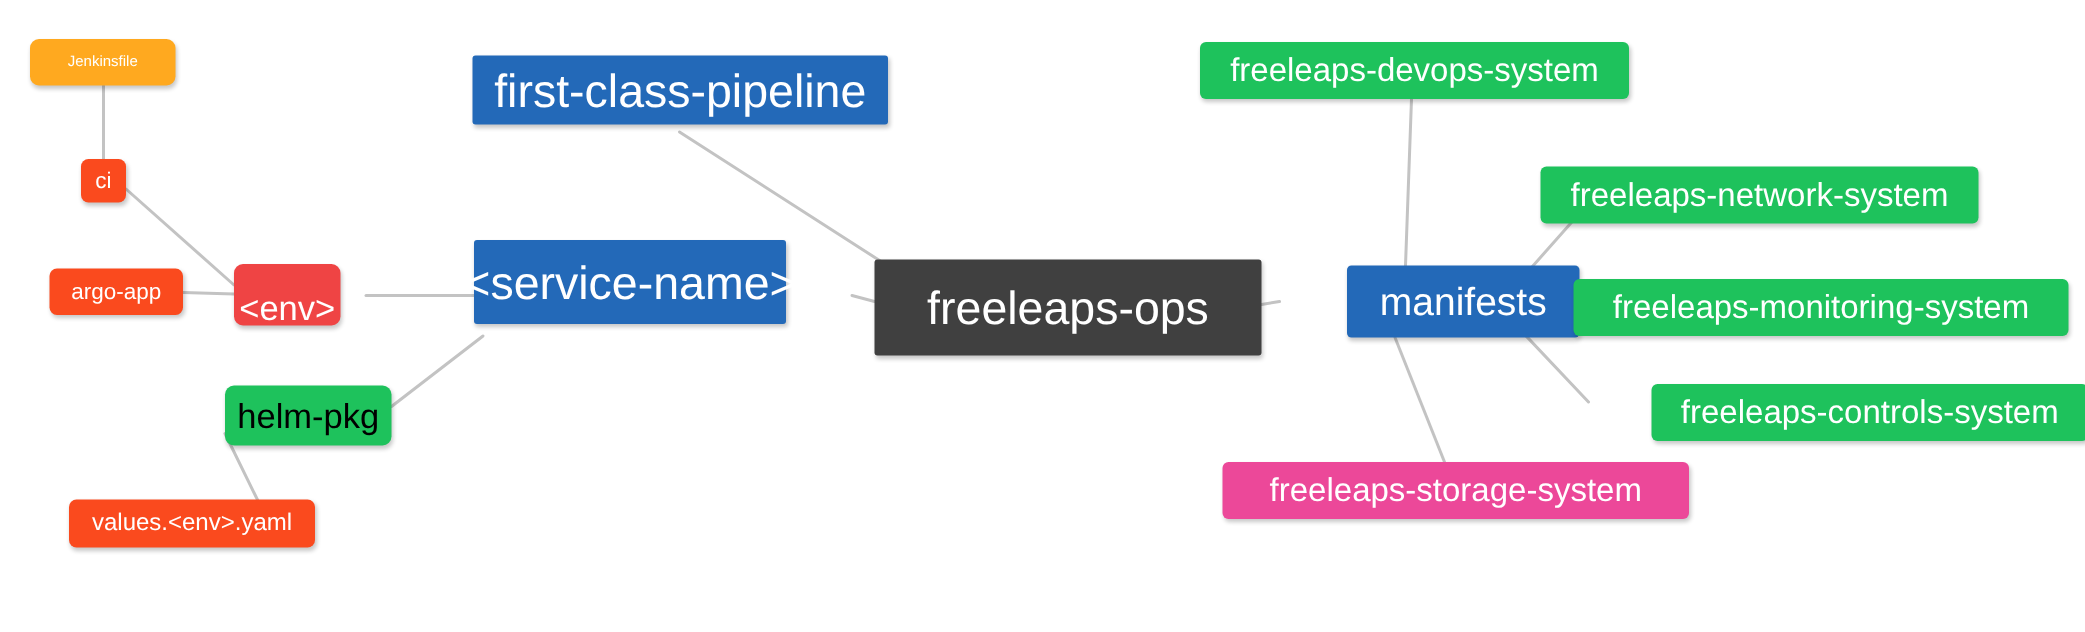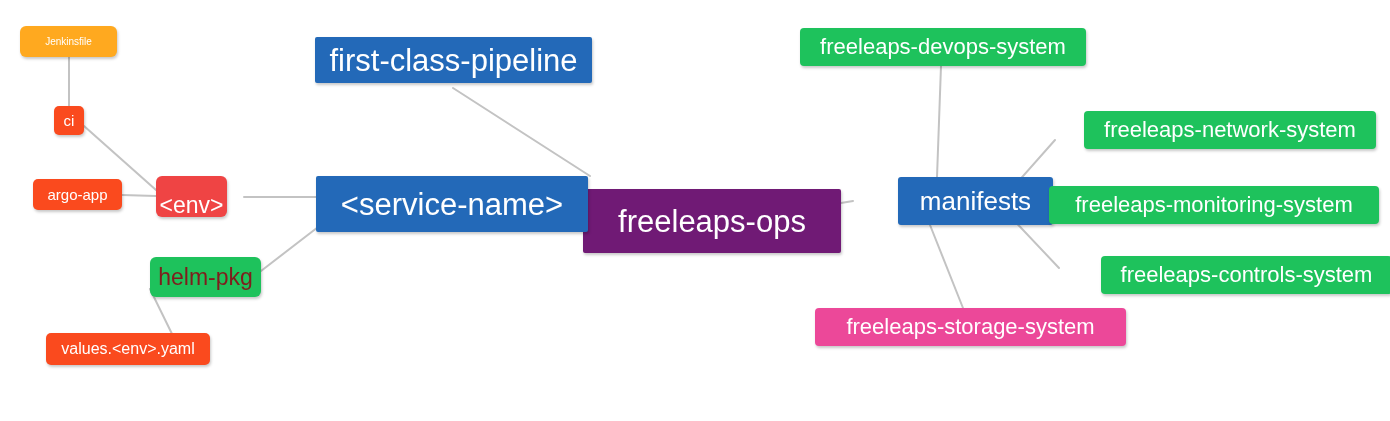--- a/index.html
+++ b/index.html
@@ -107,54 +107,54 @@
       <path class="edge" d="M 69 106 L 69 57" stroke="#c3c3c3"></path>
       <path class="edge" d="M 150 289 L 174 338" stroke="#c3c3c3"></path>
       <path class="edge" d="M 937 177 L 941 66" stroke="#c3c3c3"></path>
       <path class="edge" d="M 1008 193 L 1055 140" stroke="#c3c3c3"></path>
       <path class="edge" d="M 1008 203 L 1049 204" stroke="#c3c3c3"></path>
       <path class="edge" d="M 1008 214 L 1059 268" stroke="#c3c3c3"></path>
       <path class="edge" d="M 930 225 L 963 308" stroke="#c3c3c3"></path>
     </svg>
 
   <div id="node-layer">
-      <div class="node node-root" style="left: 583px; top: 189px; width: 258px; height: 64px; background: #701a75; color: rgb(255, 255, 255);">
+      <div class="node node-root" style="left: 583px; top: 173px; width: 258px; height: 64px; background: #404040; color: rgb(255, 255, 255);">
         <span>freeleaps-ops</span>
       </div>
-      <div class="node node-blue-lg" style="left: 316px; top: 176px; width: 272px; height: 56px; background: rgb(35, 105, 184); color: rgb(255, 255, 255);">
+      <div class="node node-blue-lg" style="left: 316px; top: 160px; width: 208px; height: 56px; background: rgb(35, 105, 184); color: rgb(255, 255, 255);">
         <span>&lt;service-name&gt;</span>
       </div>
       <div class="node node-blue-md" style="left: 853px; top: 177px; width: 155px; height: 48px; background: rgb(35, 105, 184); color: rgb(255, 255, 255);">
         <span>manifests</span>
       </div>
       <div class="node node-blue-lg" style="left: 315px; top: 37px; width: 277px; height: 46px; background: rgb(35, 105, 184); color: rgb(255, 255, 255);">
         <span>first-class-pipeline</span>
       </div>
       <div class="node node-green-md" style="left: 156px; top: 176px; width: 71px; height: 41px; background: #ef4444; color: rgb(255, 255, 255); align-items: flex-end;">
         <span>&lt;env&gt;</span>
       </div>
-      <div class="node node-green-md" style="left: 150px; top: 257px; width: 111px; height: 40px; background: rgb(30, 194, 92); color: #7f1d1d;">
+      <div class="node node-green-md" style="left: 150px; top: 257px; width: 111px; height: 40px; background: rgb(30, 194, 92); color: #000000;">
         <span>helm-pkg</span>
       </div>
       <div class="node node-red-tiny" style="left: 54px; top: 106px; width: 30px; height: 29px; background: rgb(250, 74, 30); color: rgb(255, 255, 255);">
         <span>ci</span>
       </div>
       <div class="node node-red-sm" style="left: 33px; top: 179px; width: 89px; height: 31px; background: rgb(250, 74, 30); color: rgb(255, 255, 255);">
         <span>argo-app</span>
       </div>
       <div class="node node-orange" style="left: 20px; top: 26px; width: 97px; height: 31px; background: rgb(255, 169, 31); color: rgb(255, 255, 255);">
         <span>Jenkinsfile</span>
       </div>
       <div class="node node-red-md" style="left: 10px; top: 333px; width: 164px; height: 32px; background: rgb(250, 74, 30); color: rgb(255, 255, 255); margin-left: 36px;">
         <span>values.&lt;env&gt;.yaml</span>
       </div>
       <div class="node node-green-lg" style="left: 800px; top: 28px; width: 286px; height: 38px; background: rgb(30, 194, 92); color: rgb(255, 255, 255);">
         <span>freeleaps-devops-system</span>
       </div>
-      <div class="node node-green-lg" style="left: 1084px; top: 111px; width: 292px; height: 38px; background: rgb(30, 194, 92); color: rgb(255, 255, 255);">
+      <div class="node node-green-lg" style="left: 1027px; top: 111px; width: 292px; height: 38px; background: rgb(30, 194, 92); color: rgb(255, 255, 255);">
         <span>freeleaps-network-system</span>
       </div>
       <div class="node node-green-lg" style="left: 1049px; top: 186px; width: 330px; height: 38px; background: rgb(30, 194, 92); color: rgb(255, 255, 255);">
         <span>freeleaps-monitoring-system</span>
       </div>
       <div class="node node-green-lg" style="left: 1059px; top: 256px; width: 291px; height: 38px; background: rgb(30, 194, 92); color: rgb(255, 255, 255); margin-left: 42px;">
         <span>freeleaps-controls-system</span>
       </div>
       <div class="node node-green-lg" style="left: 815px; top: 308px; width: 311px; height: 38px; background: #ec4899; color: rgb(255, 255, 255); justify-content: center;">
         <span>freeleaps-storage-system</span>

